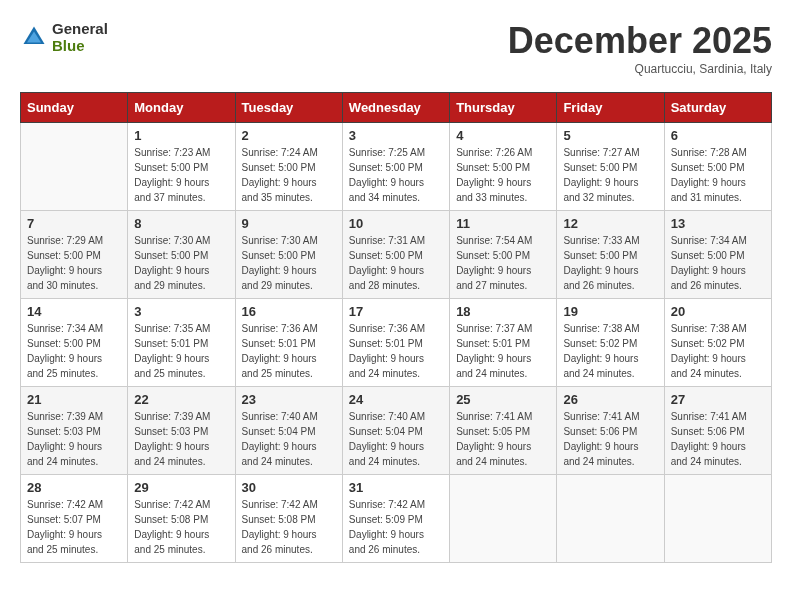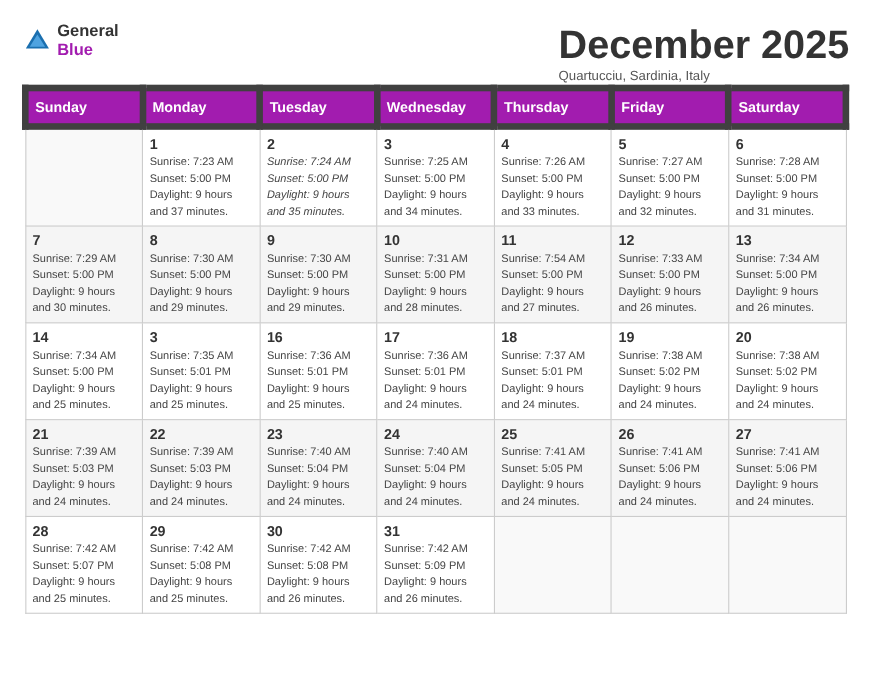--- a/index.html
+++ b/index.html
@@ -7,56 +7,56 @@
       font-family: Arial, sans-serif;
       background: #fff;
       width: 792px;
       min-height: 612px;
       padding: 20px;
     }
     .header-area {
       display: flex;
       justify-content: space-between;
       align-items: flex-start;
-      margin-bottom: 1px;
+      margin-bottom: 16px;
     }
     .logo {
       display: flex;
       align-items: center;
       gap: 4px;
     }
     .logo-icon {
       width: 28px;
       height: 28px;
     }
     .title-area {
-      text-align: left;
+      text-align: right;
     }
     .month-title {
       font-size: 36px;
       font-weight: bold;
       color: #333;
     }
     .location-title {
       font-size: 12px;
       color: #555;
     }
     .calendar {
       width: 100%;
       border-collapse: collapse;
       border: 1px solid #ccc;
     }
     .calendar th {
-      background-color: #a21caf;
+      background-color: #b91c1c;
       color: #fff;
       font-size: 13px;
       font-weight: bold;
       padding: 7px 6px;
       text-align: left;
-      border: 6px solid #404040;
+      border: 1px solid #404040;
       margin-top: 28px;
     }
     .calendar td {
       border: 1px solid #ccc;
       vertical-align: top;
       padding: 5px 6px;
       width: calc(100% / 7);
       min-height: 80px;
       font-size: 10.5px;
       color: #333;
@@ -87,21 +87,21 @@
 <body>
 
 <div class="header-area">
   <div class="logo">
     <svg class="logo-icon" viewBox="0 0 40 40" xmlns="http://www.w3.org/2000/svg">
       <polygon points="20,5 35,30 5,30" fill="#1a6faf"></polygon>
       <polygon points="20,12 30,28 10,28" fill="#4fa3e0"></polygon>
     </svg>
     <div>
       <div style="font-size:15px;font-weight:bold;color:#333;">General</div>
-      <div style="font-size:15px;font-weight:bold;color:#a21caf;">Blue</div>
+      <div style="font-size:15px;font-weight:bold;color:#4d7c0f;">Blue</div>
     </div>
   </div>
   <div class="title-area">
     <div class="month-title">December 2025</div>
     <div class="location-title">Quartucciu, Sardinia, Italy</div>
   </div>
 </div>
 
 <table class="calendar">
   <thead>
@@ -120,21 +120,21 @@
         <td class="empty"></td>
         <td>
           <div class="day-number">1</div>
           <div class="day-info" style="white-space: pre-line;">Sunrise: 7:23 AM
 Sunset: 5:00 PM
 Daylight: 9 hours
 and 37 minutes.</div>
         </td>
         <td>
           <div class="day-number">2</div>
-          <div class="day-info" style="white-space: pre-line; font-style: italic;">Sunrise: 7:24 AM
+          <div class="day-info" style="white-space: pre-line;">Sunrise: 7:24 AM
 Sunset: 5:00 PM
 Daylight: 9 hours
 and 35 minutes.</div>
         </td>
         <td>
           <div class="day-number">3</div>
           <div class="day-info" style="white-space: pre-line;">Sunrise: 7:25 AM
 Sunset: 5:00 PM
 Daylight: 9 hours
 and 34 minutes.</div>

